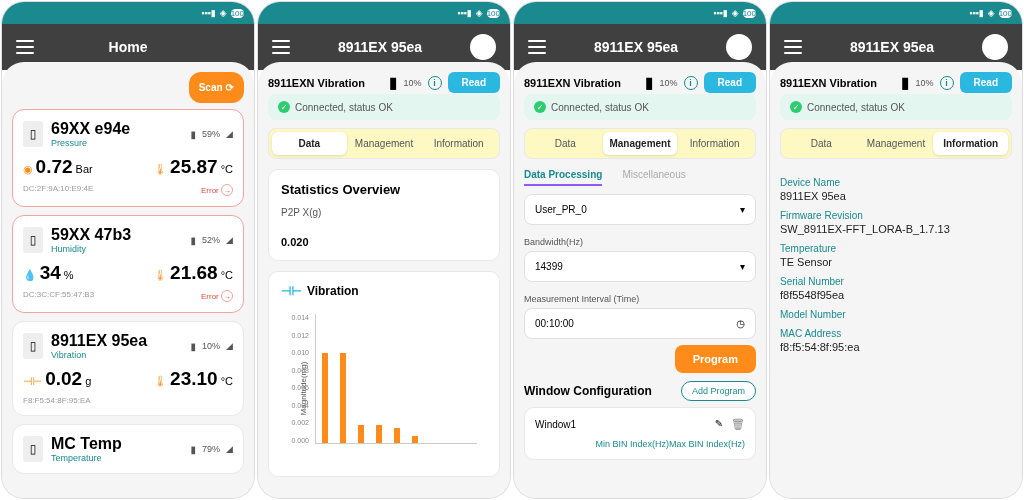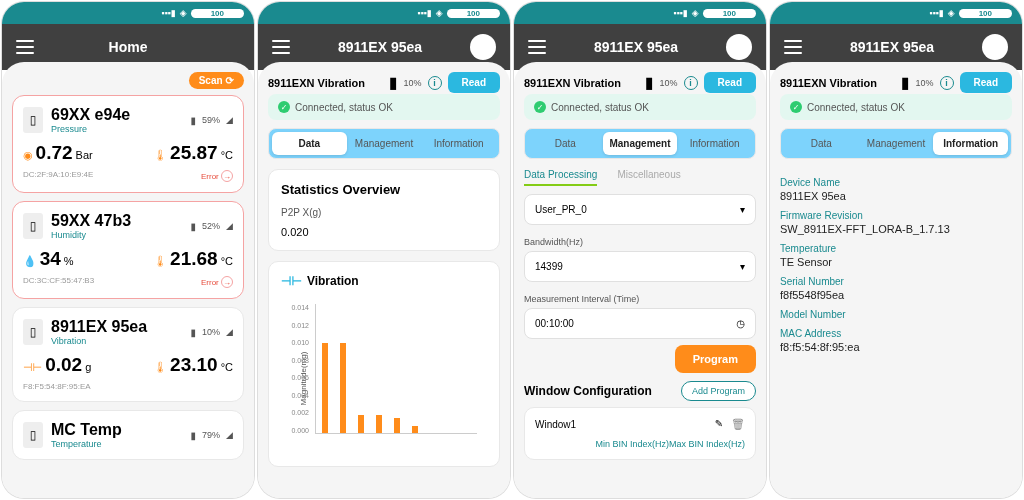--- a/index.html
+++ b/index.html
@@ -1,28 +1,28 @@
 <!DOCTYPE html>
 <html><head>
 <meta charset="utf-8">
 <style>
 *{box-sizing:border-box;margin:0;padding:0;font-family:-apple-system,BlinkMacSystemFont,"Segoe UI",Arial,sans-serif}
 body{background:#fff;display:flex;gap:4px;padding:2px}
 .phone{width:252px;height:496px;background:#fff;border-radius:22px;overflow:hidden;position:relative;display:flex;flex-direction:column;box-shadow:0 0 0 1px #ddd}
 .statusbar{height:22px;background:#1a8a8f;display:flex;justify-content:flex-end;align-items:center;padding:0 10px;color:#fff;font-size:9px;gap:4px}
 .statusbar .sig,.statusbar .wifi{display:inline-block}
-.sbadge{background:#fff;color:#1a8a8f;border-radius:7px;padding:0 20px;font-weight:700;font-size:8px}
+.sbadge{background:#fff;color:#1a8a8f;border-radius:7px;padding:0 0;font-weight:400;font-size:8px}
 .header{height:46px;background:#404040;display:flex;align-items:center;padding:0 14px;color:#fff;gap:12px}
 .hamburger{width:18px;height:14px;display:flex;flex-direction:column;justify-content:space-between;cursor:pointer}
 .hamburger span{height:2px;background:#fff;border-radius:1px}
 .htitle{flex:1;text-align:center;font-weight:600;font-size:14px}
 .avatar{width:26px;height:26px;background:#fff;border-radius:50%;display:flex;align-items:center;justify-content:center;font-size:12px}
 .content{flex:1;background:#f5f5f5;border-radius:22px 22px 0 0;margin-top:-8px;padding:10px 10px 0;overflow:hidden;display:flex;flex-direction:column}
 .scanrow{display:flex;justify-content:flex-end;margin-bottom:6px}
-.scanbtn{background:#ff8c1a;color:#fff;border:none;border-radius:12px;padding:3px 10px;font-size:10px;font-weight:600;display:flex;align-items:flex-end;gap:3px;cursor:pointer}
+.scanbtn{background:#ff8c1a;color:#fff;border:none;border-radius:12px;padding:10px 10px;font-size:10px;font-weight:600;display:flex;align-items:flex-end;gap:3px;cursor:pointer}
 .card{background:#fff;border-radius:12px;padding:10px;margin-bottom:8px;border:1px solid #e8e8e8}
 .card.err{border:1px solid #f5a3a3}
 .cardhead{display:flex;align-items:center;gap:8px}
 .devicon{width:20px;height:26px;background:#eee;border-radius:3px;display:flex;align-items:center;justify-content:center;font-size:12px}
 .devname{font-weight:700;font-size:16px}
 .devtype{color:#1a8a8f;font-size:9px}
 .cardright{margin-left:auto;display:flex;align-items:center;gap:6px;font-size:9px;color:#555}
 .batt{font-size:10px}
 .cardval{display:flex;justify-content:space-between;margin-top:8px;align-items:baseline}
 .val{display:flex;align-items:baseline;gap:3px;font-size:11px}
@@ -32,30 +32,30 @@
 .errtxt{color:#e74c3c}
 .arrow{color:#e74c3c;border:1px solid #f5a3a3;border-radius:50%;width:12px;height:12px;display:inline-flex;align-items:center;justify-content:center;font-size:8px}
 
 .toprow{display:flex;align-items:center;gap:6px;margin-bottom:1px}
 .devtitle{font-weight:700;font-size:11px;flex:1}
 .pctsmall{font-size:9px;color:#555}
 .infoic{width:14px;height:14px;border:1.5px solid #1a8a8f;border-radius:50%;color:#1a8a8f;font-size:9px;display:flex;align-items:center;justify-content:center;font-weight:700;cursor:pointer}
 .readbtn{background:#2bb8e0;color:#fff;border:none;border-radius:6px;padding:5px 14px;font-size:10px;font-weight:600;cursor:pointer}
 .statusok{background:#e3f7f0;border-radius:8px;padding:7px 10px;font-size:10px;color:#555;display:flex;align-items:center;gap:5px;margin-bottom:8px}
 .okdot{width:12px;height:12px;background:#2ecc71;border-radius:50%;display:flex;align-items:center;justify-content:center;color:#fff;font-size:8px}
-.tabs{display:flex;background:#7dd3fc;border-radius:8px;padding:3px;margin-bottom:10px;border:1px solid #e8e8e8}
+.tabs{display:flex;background:#fef9c3;border-radius:8px;padding:3px;margin-bottom:10px;border:1px solid #e8e8e8}
 .tab{flex:1;text-align:center;padding:6px;font-size:10px;color:#555;border-radius:6px;cursor:pointer}
 .tab.active{background:#fff;box-shadow:0 1px 3px rgba(0,0,0,.12);font-weight:600;color:#222}
 .panel{background:#fff;border-radius:10px;padding:12px;margin-bottom:10px;border:1px solid #e8e8e8}
 .ptitle{font-weight:700;font-size:13px;margin-bottom:10px}
-.plabel{font-size:10px;color:#555;margin-bottom:8px}
-.pval{font-weight:400;font-size:11px}
+.plabel{font-size:10px;color:#555;margin-bottom:18px}
+.pval{font-weight:700;font-size:11px}
 .subtabs{display:flex;gap:20px;margin-bottom:8px;font-size:10px}
 .subtab{color:#aaa;padding-bottom:4px;cursor:pointer}
-.subtab.active{color:#1a8a8f;border-bottom:2px solid #84cc16;font-weight:400}
+.subtab.active{color:#1a8a8f;border-bottom:2px solid #8b5cf6;font-weight:700}
 .fieldlbl{font-size:9px;color:#555;margin:6px 0 4px}
 .select{background:#fff;border-radius:8px;padding:9px 10px;font-size:10px;display:flex;justify-content:space-between;align-items:center;border:1px solid #e0e0e0;cursor:pointer;margin-bottom:6px}
 .progbtn{background:#ff8c1a;color:#fff;border:none;border-radius:8px;padding:8px 18px;font-size:11px;font-weight:600;margin-left:auto;display:block;cursor:pointer;margin-bottom:8px}
 .wcrow{display:flex;justify-content:space-between;align-items:center;margin-bottom:6px}
 .wctitle{font-weight:700;font-size:12px}
 .addwin{border:1.5px solid #1a8a8f;color:#1a8a8f;background:#fff;border-radius:14px;padding:4px 10px;font-size:9px;cursor:pointer}
 .winpanel{background:#fff;border-radius:10px;padding:10px;border:1px solid #e8e8e8}
 .winhead{display:flex;justify-content:space-between;font-size:10px;margin-bottom:8px;align-items:center}
 .wintrash{color:#888;cursor:pointer;font-size:11px}
 .bincol{display:flex;justify-content:flex-end;font-size:9px;color:#1a8a8f}

